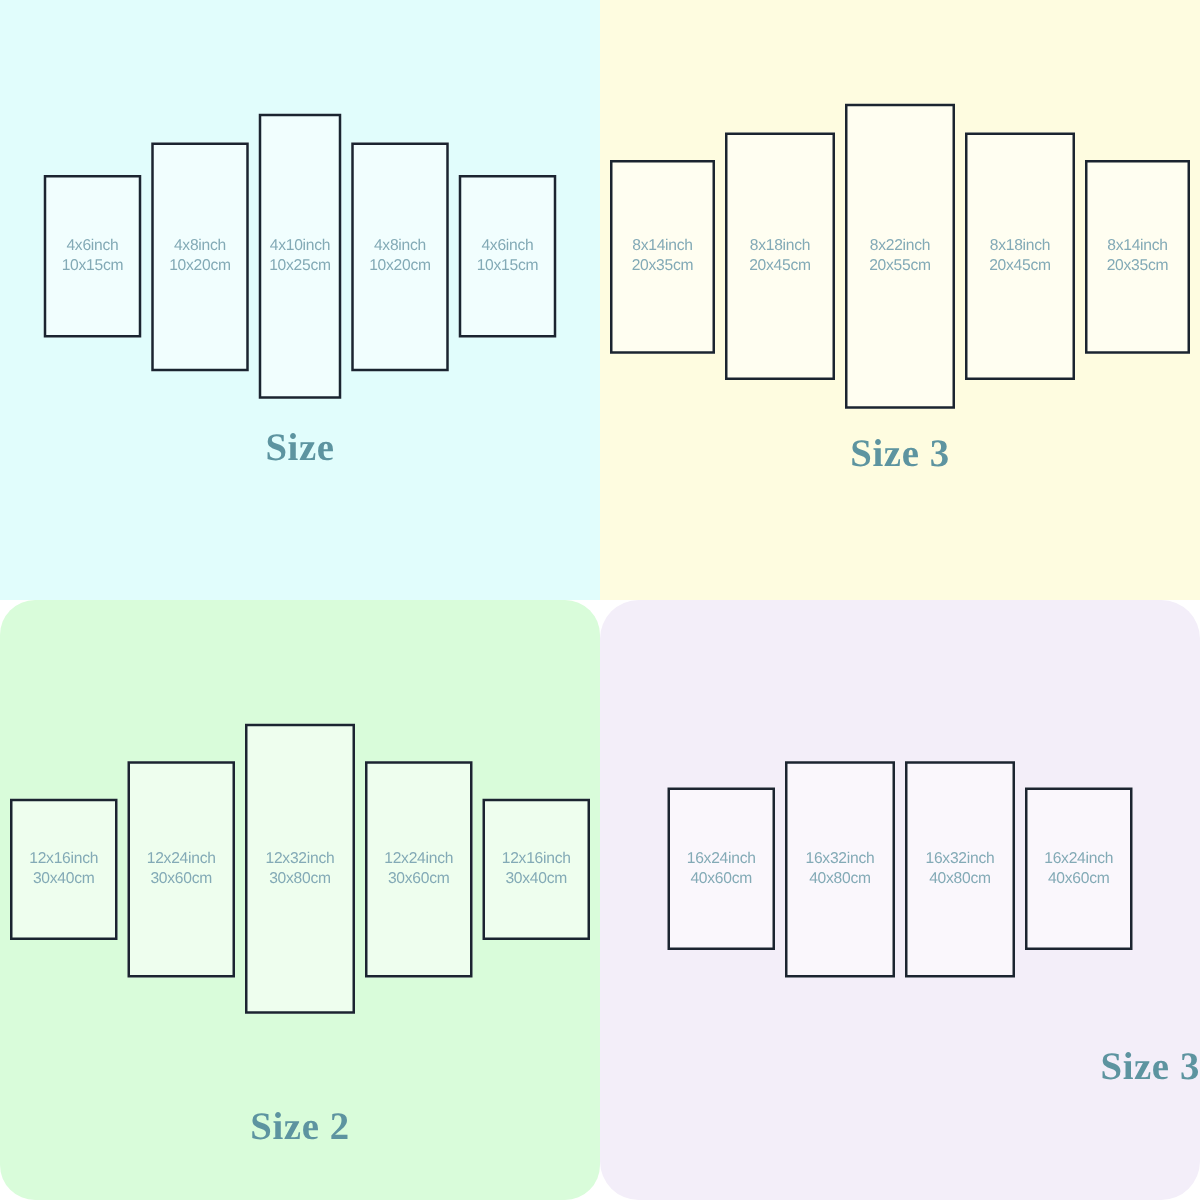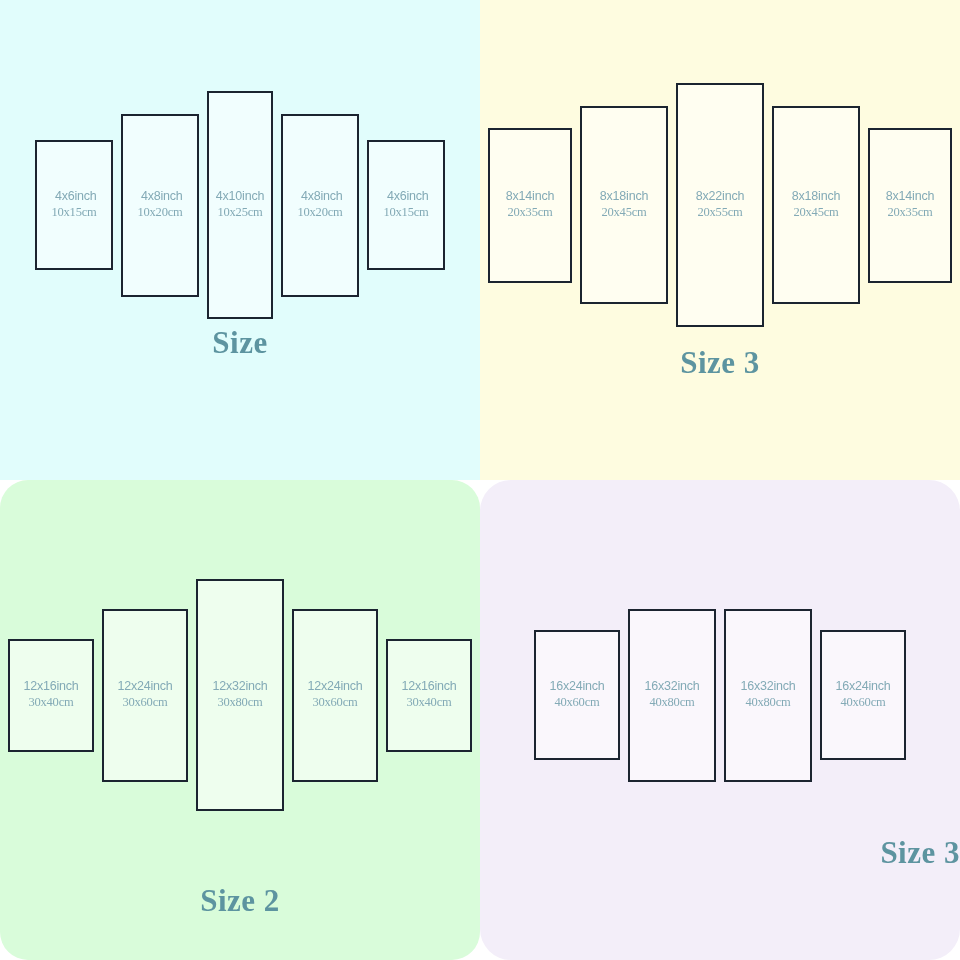--- a/index.html
+++ b/index.html
@@ -15,22 +15,22 @@
   .panels{position:absolute;left:0;right:0;top:0;height:400px;
           display:flex;align-items:center;justify-content:center;gap:8px;}
 
   .panel{position:relative;box-sizing:border-box;
          border:2.5px solid #1b2430;background:rgba(255,255,255,0.55);
          display:flex;align-items:center;justify-content:center;}
 
   .panel .lbl{display:block;text-align:center;color:#83aab6;
               font-size:12.5px;line-height:1.25;letter-spacing:-0.2px;
               white-space:nowrap;}
-  .panel .lbl .l1{display:block;text-align:right;}
-  .panel .lbl .l2{display:block;font-family:Liberation Serif, serif;}
+  .panel .lbl .l1{display:block;}
+  .panel .lbl .l2{display:block;}
 
   .title{position:absolute;left:0;right:0;text-align:center;
          font-family:"Liberation Serif",serif;font-weight:bold;
          font-size:31px;color:#5d94a0;letter-spacing:0.5px;}
 
   
   .q0{background:#e1fdfc;}
   .q1{background:#fefce0;}
   .q2{background:#d9fcda;border-radius:28px;}
   .q3{background:#f3eef9;border-radius:31px;}
@@ -65,21 +65,21 @@
             <span class="l2">10x20cm</span>
           </span>
         </div>
         <div class="panel" style="width: 78px; height: 130px;">
           <span class="lbl">
             <span class="l1">4x6inch</span>
             <span class="l2">10x15cm</span>
           </span>
         </div>
       </div>
-      <div class="title" style="top: 325px;">Size</div>
+      <div class="title" style="top: 340px;">Size</div>
     </div>
     <div class="quad q1" style="background: rgb(254, 252, 224);">
       <div class="panels" style="top: 5px; height: 400px;">
         <div class="panel" style="width: 84px; height: 155px;">
           <span class="lbl">
             <span class="l1">8x14inch</span>
             <span class="l2">20x35cm</span>
           </span>
         </div>
         <div class="panel" style="width: 88px; height: 198px;">

